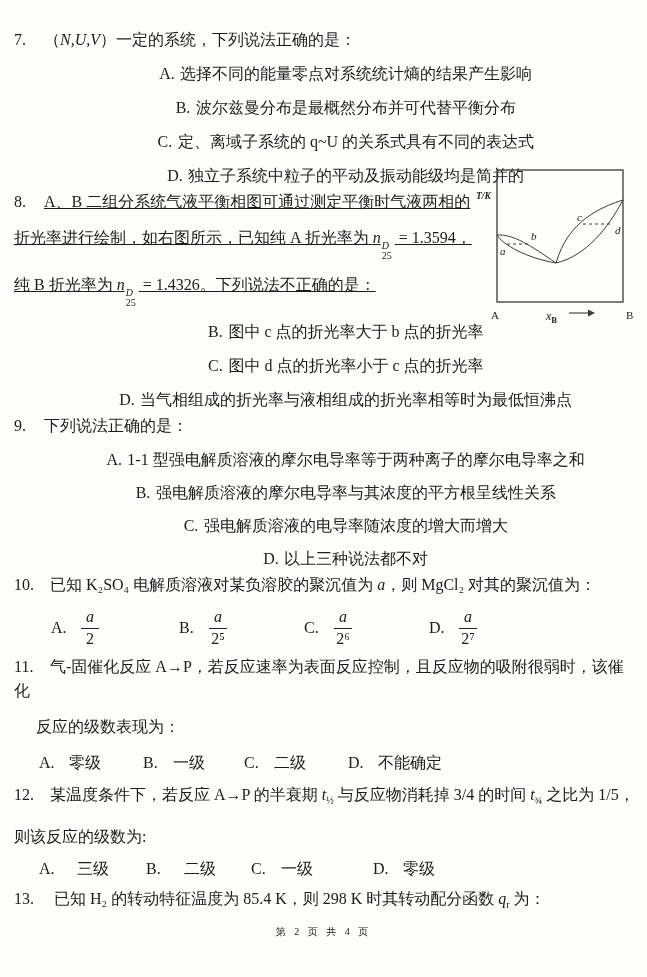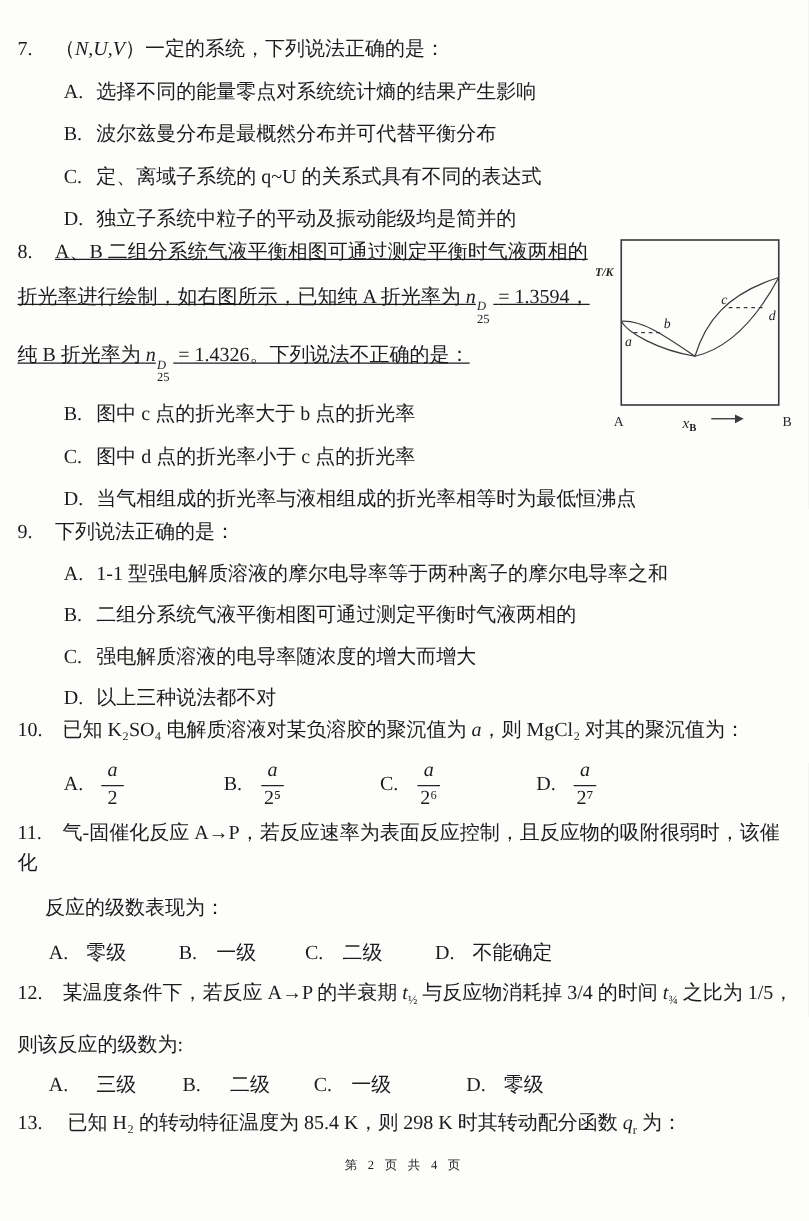--- a/index.html
+++ b/index.html
@@ -12,35 +12,35 @@
     font-family:"Liberation Serif","DejaVu Serif",serif;
     font-size:16px;
     box-sizing:border-box;
     padding:28px 12px 0 14px;
     overflow:hidden;
   }
   .line { line-height:24px; }
   .stem { margin-bottom:10px; }
   .qnum { display:inline-block; min-width:30px; }
   .qnum.wide { min-width:36px; }
-  .opt { margin-left:37px; line-height:24px; margin-bottom:10px; }
+  .opt { margin-left:37px; line-height:24px; margin-bottom:10px;text-align:center; }
   .optlabel { display:inline-block; min-width:26px; }
   .mathvar { font-style:italic; }
   
   .q8-stem { width:468px;text-decoration:underline; }
   .q8-stem .line { margin-bottom:12px; }
   
   .stack {
     display:inline-flex; flex-direction:column; align-items:flex-start;
     font-size:10px; line-height:10px; vertical-align:-6px; margin:0 3px 0 1px;
   }
   .stack .st-sup { font-style:italic; }
   sub.small { font-size:10px; }
   
-  .diagram { position:absolute; left:476px; top:190px; width:171px; height:162px; }
+  .diagram { position:absolute; left:476px; top:168px; width:171px; height:162px; }
   
   .frac-row { display:flex; margin-left:37px; margin-top:8px; margin-bottom:4px; height:46px; align-items:center; }
   .frac-item { display:flex; align-items:center; }
   .frac-item .optlabel { min-width:30px; }
   .frac { display:inline-block; text-align:center; font-style:italic; line-height:1.15; vertical-align:middle; }
   .frac .num { display:block; border-bottom:1.2px solid #222; padding:0 5px 1px 5px; }
   .frac .den { display:block; padding-top:1px; font-style:normal; }
   
   .opt-row { display:flex; margin-left:25px; line-height:24px; }
   .opt-row .cell { display:flex; }
@@ -121,21 +121,21 @@
       <polygon points="112,141.5 119,145 112,148.5" fill="#3b3b3b"></polygon>
       <text x="150" y="151" font-size="11">B</text>
     </svg>
   </div>
 
   <div>
     <div class="line stem">
       <span class="qnum">9.</span><span>下列说法正确的是：</span>
     </div>
     <div class="opt" style="margin-bottom:9px"><span class="optlabel">A.</span><span>1-1 型强电解质溶液的摩尔电导率等于两种离子的摩尔电导率之和</span></div>
-    <div class="opt" style="margin-bottom:9px"><span class="optlabel">B.</span><span>二组分系统气液平衡相图可通过测定平衡时气液两相的</span></div>
+    <div class="opt" style="margin-bottom:9px"><span class="optlabel">B.</span><span>强电解质溶液的摩尔电导率与其浓度的平方根呈线性关系</span></div>
     <div class="opt" style="margin-bottom:9px"><span class="optlabel">C.</span><span>强电解质溶液的电导率随浓度的增大而增大</span></div>
     <div class="opt mb2"><span class="optlabel">D.</span><span>以上三种说法都不对</span></div>
   </div>
 
   <div>
     <div class="line">
       <span class="qnum wide">10.</span><span>已知 K₂SO₄ 电解质溶液对某负溶胶的聚沉值为 </span><span class="mathvar">a</span><span>，则 MgCl₂ 对其的聚沉值为：</span>
     </div>
     <div class="frac-row">
       <div class="frac-item w128">

